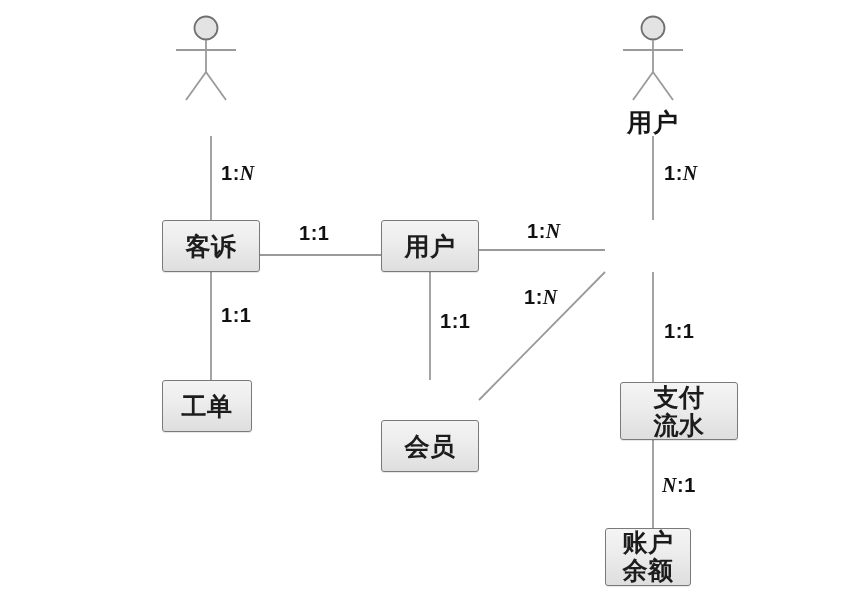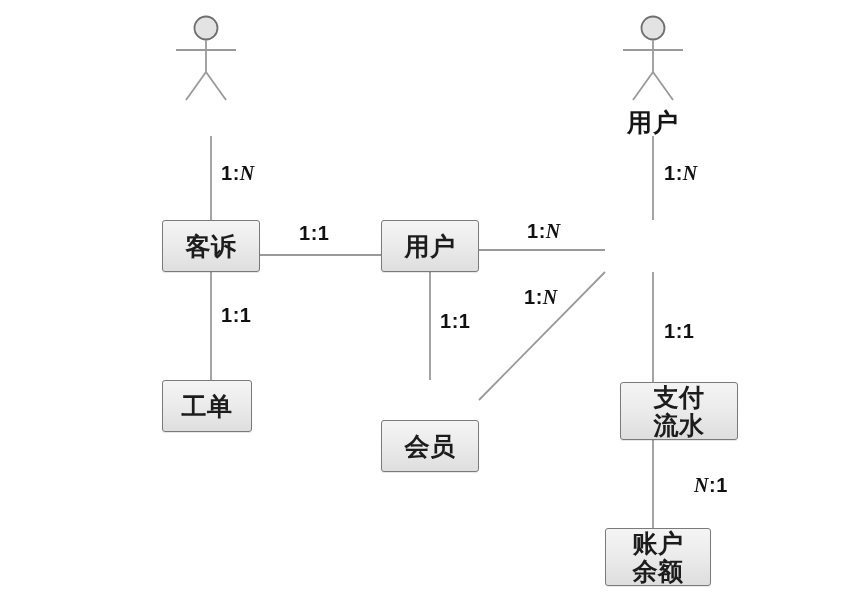--- a/index.html
+++ b/index.html
@@ -120,21 +120,21 @@
   <div class="node" style="left:162px; top:380px; width:90px; height:52px;">
     <span>工单</span>
   </div>
   <div class="node" style="left:381px; top:380px; width:98px; height:52px;margin-top:40px;">
     <span>会员</span>
   </div>
   <div class="node" style="left:605px; top:382px; width:118px; height:58px;margin-left:15px;">
     <span>支付
 流水</span>
   </div>
-  <div class="node" style="left:605px; top:528px; width:106px; height:58px;">
+  <div class="node" style="left:605px; top:528px; width:86px; height:58px;font-family:Liberation Serif, serif;">
     <span>账户
 余额</span>
   </div>
 
   <div class="edge-label" style="left:218px; top:162px;">
     <span>1</span><span>:</span><span class="card-n">N</span>
   </div>
 
   <div class="edge-label" style="left:218px; top:304px;">
     <span>1</span><span>:</span><span>1</span>
@@ -157,17 +157,17 @@
   </div>
 
   <div class="edge-label" style="left:661px; top:162px;">
     <span>1</span><span>:</span><span class="card-n">N</span>
   </div>
 
   <div class="edge-label" style="left:661px; top:320px;">
     <span>1</span><span>:</span><span>1</span>
   </div>
 
-  <div class="edge-label" style="left:659px; top:474px;margin-left:32px;">
+  <div class="edge-label" style="left:659px; top:474px;">
     <span class="card-n">N</span><span>:</span><span>1</span>
   </div>
 
 </div>
 
 </body></html>

